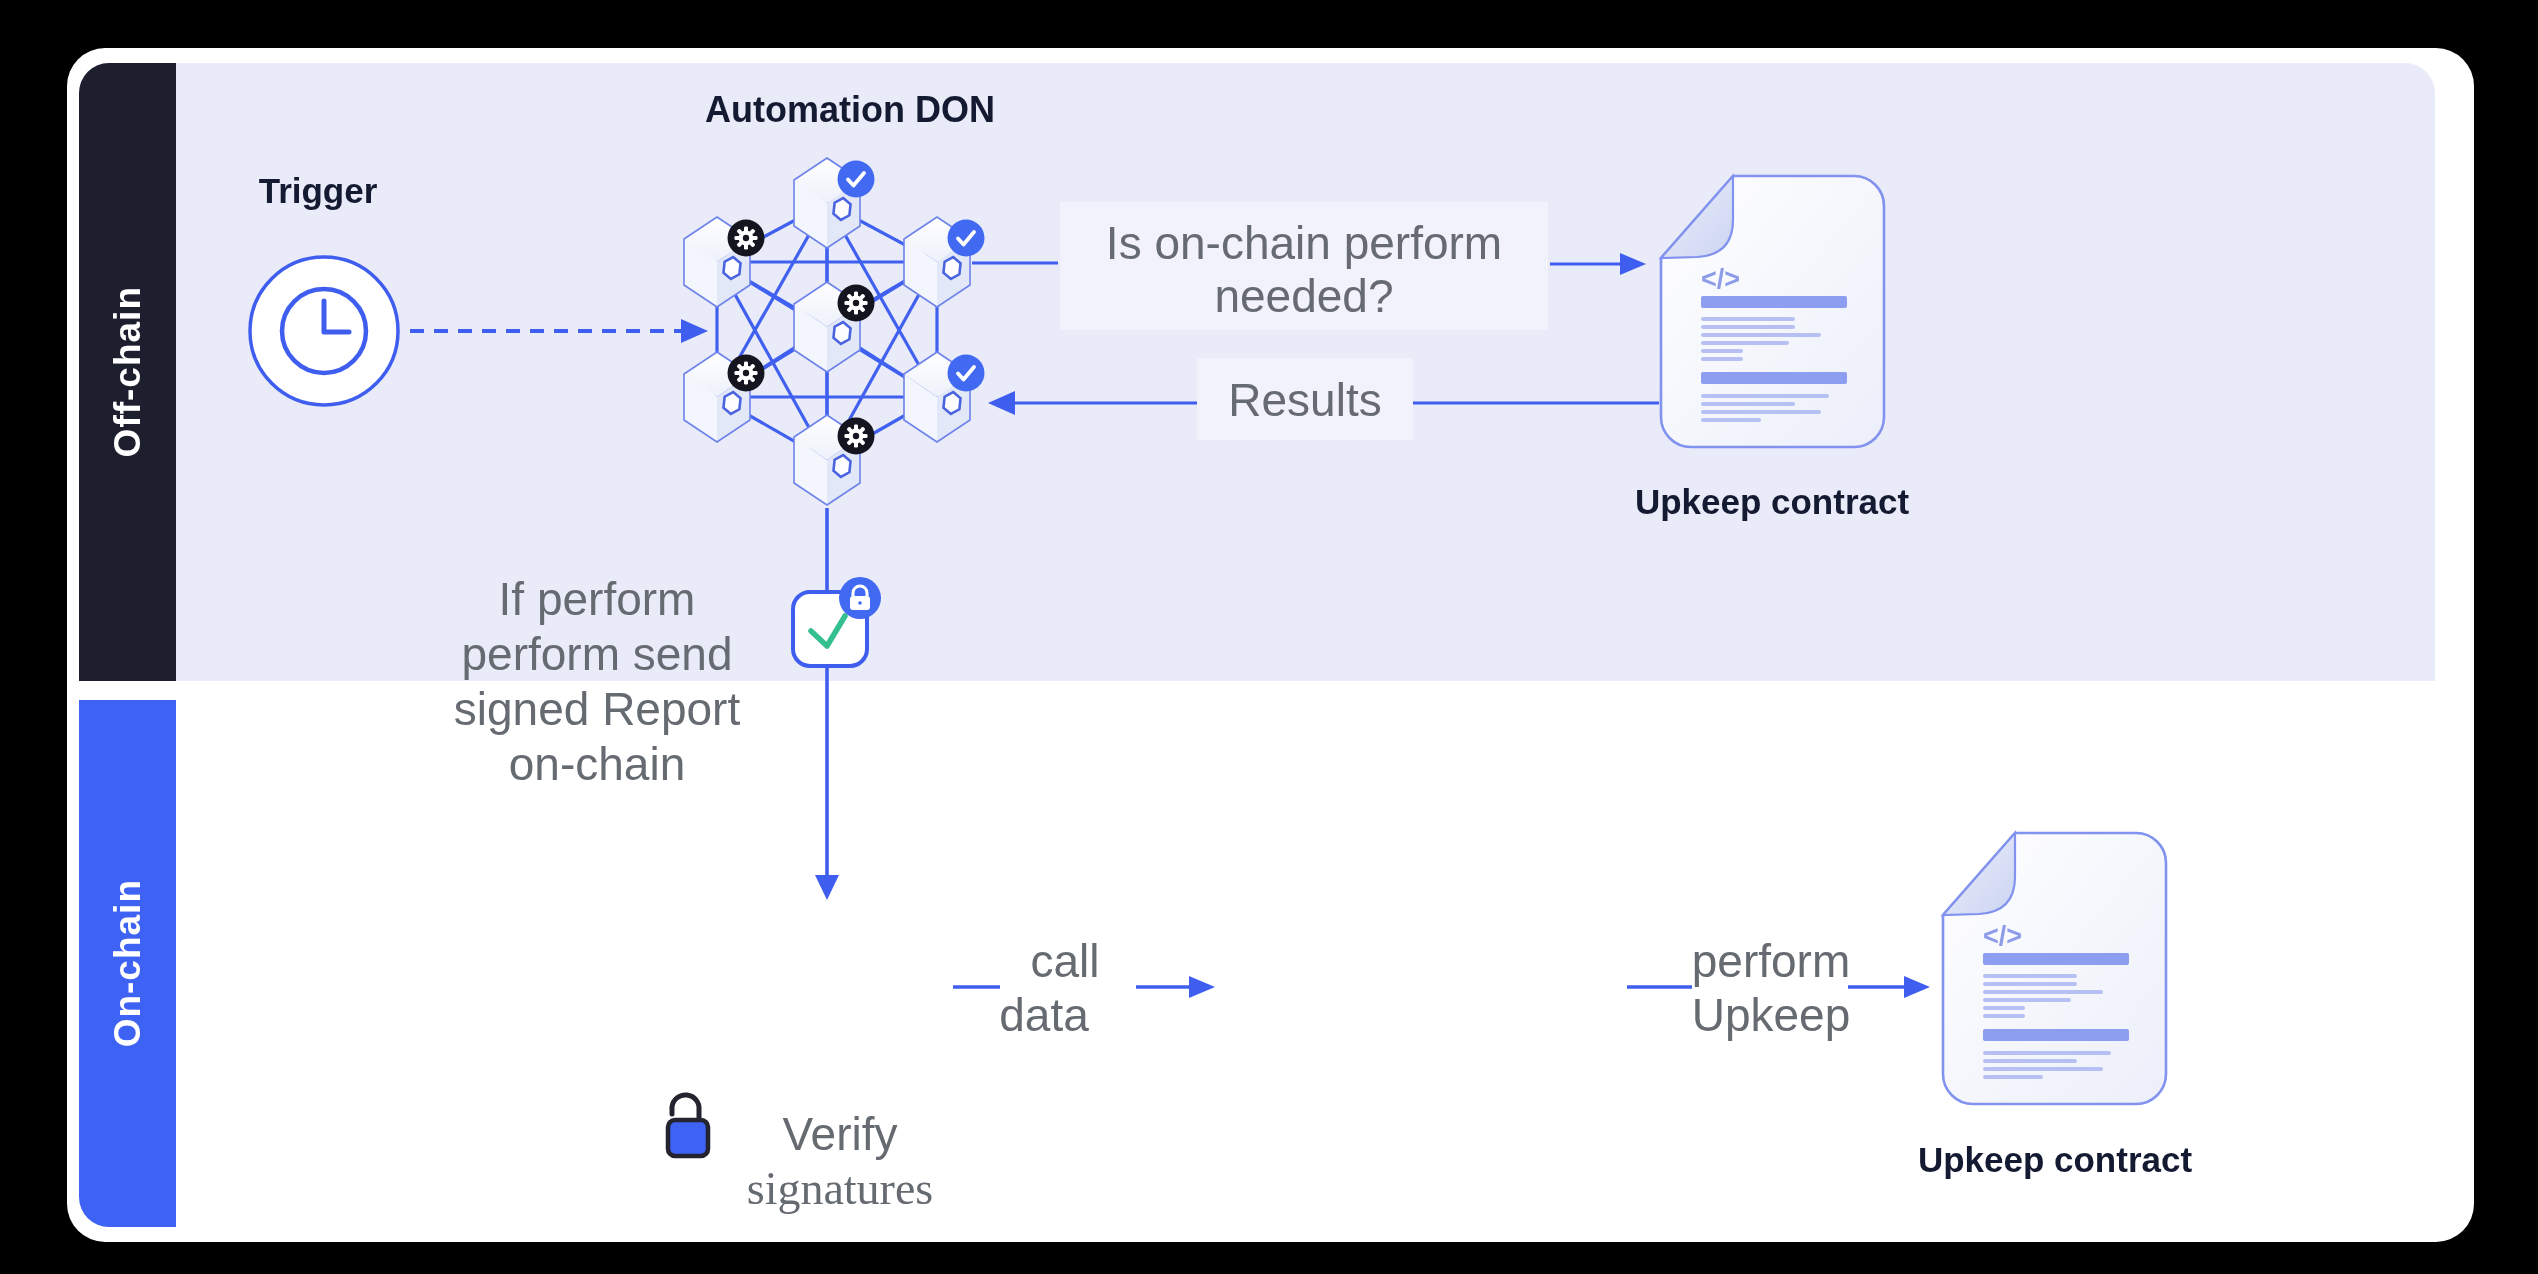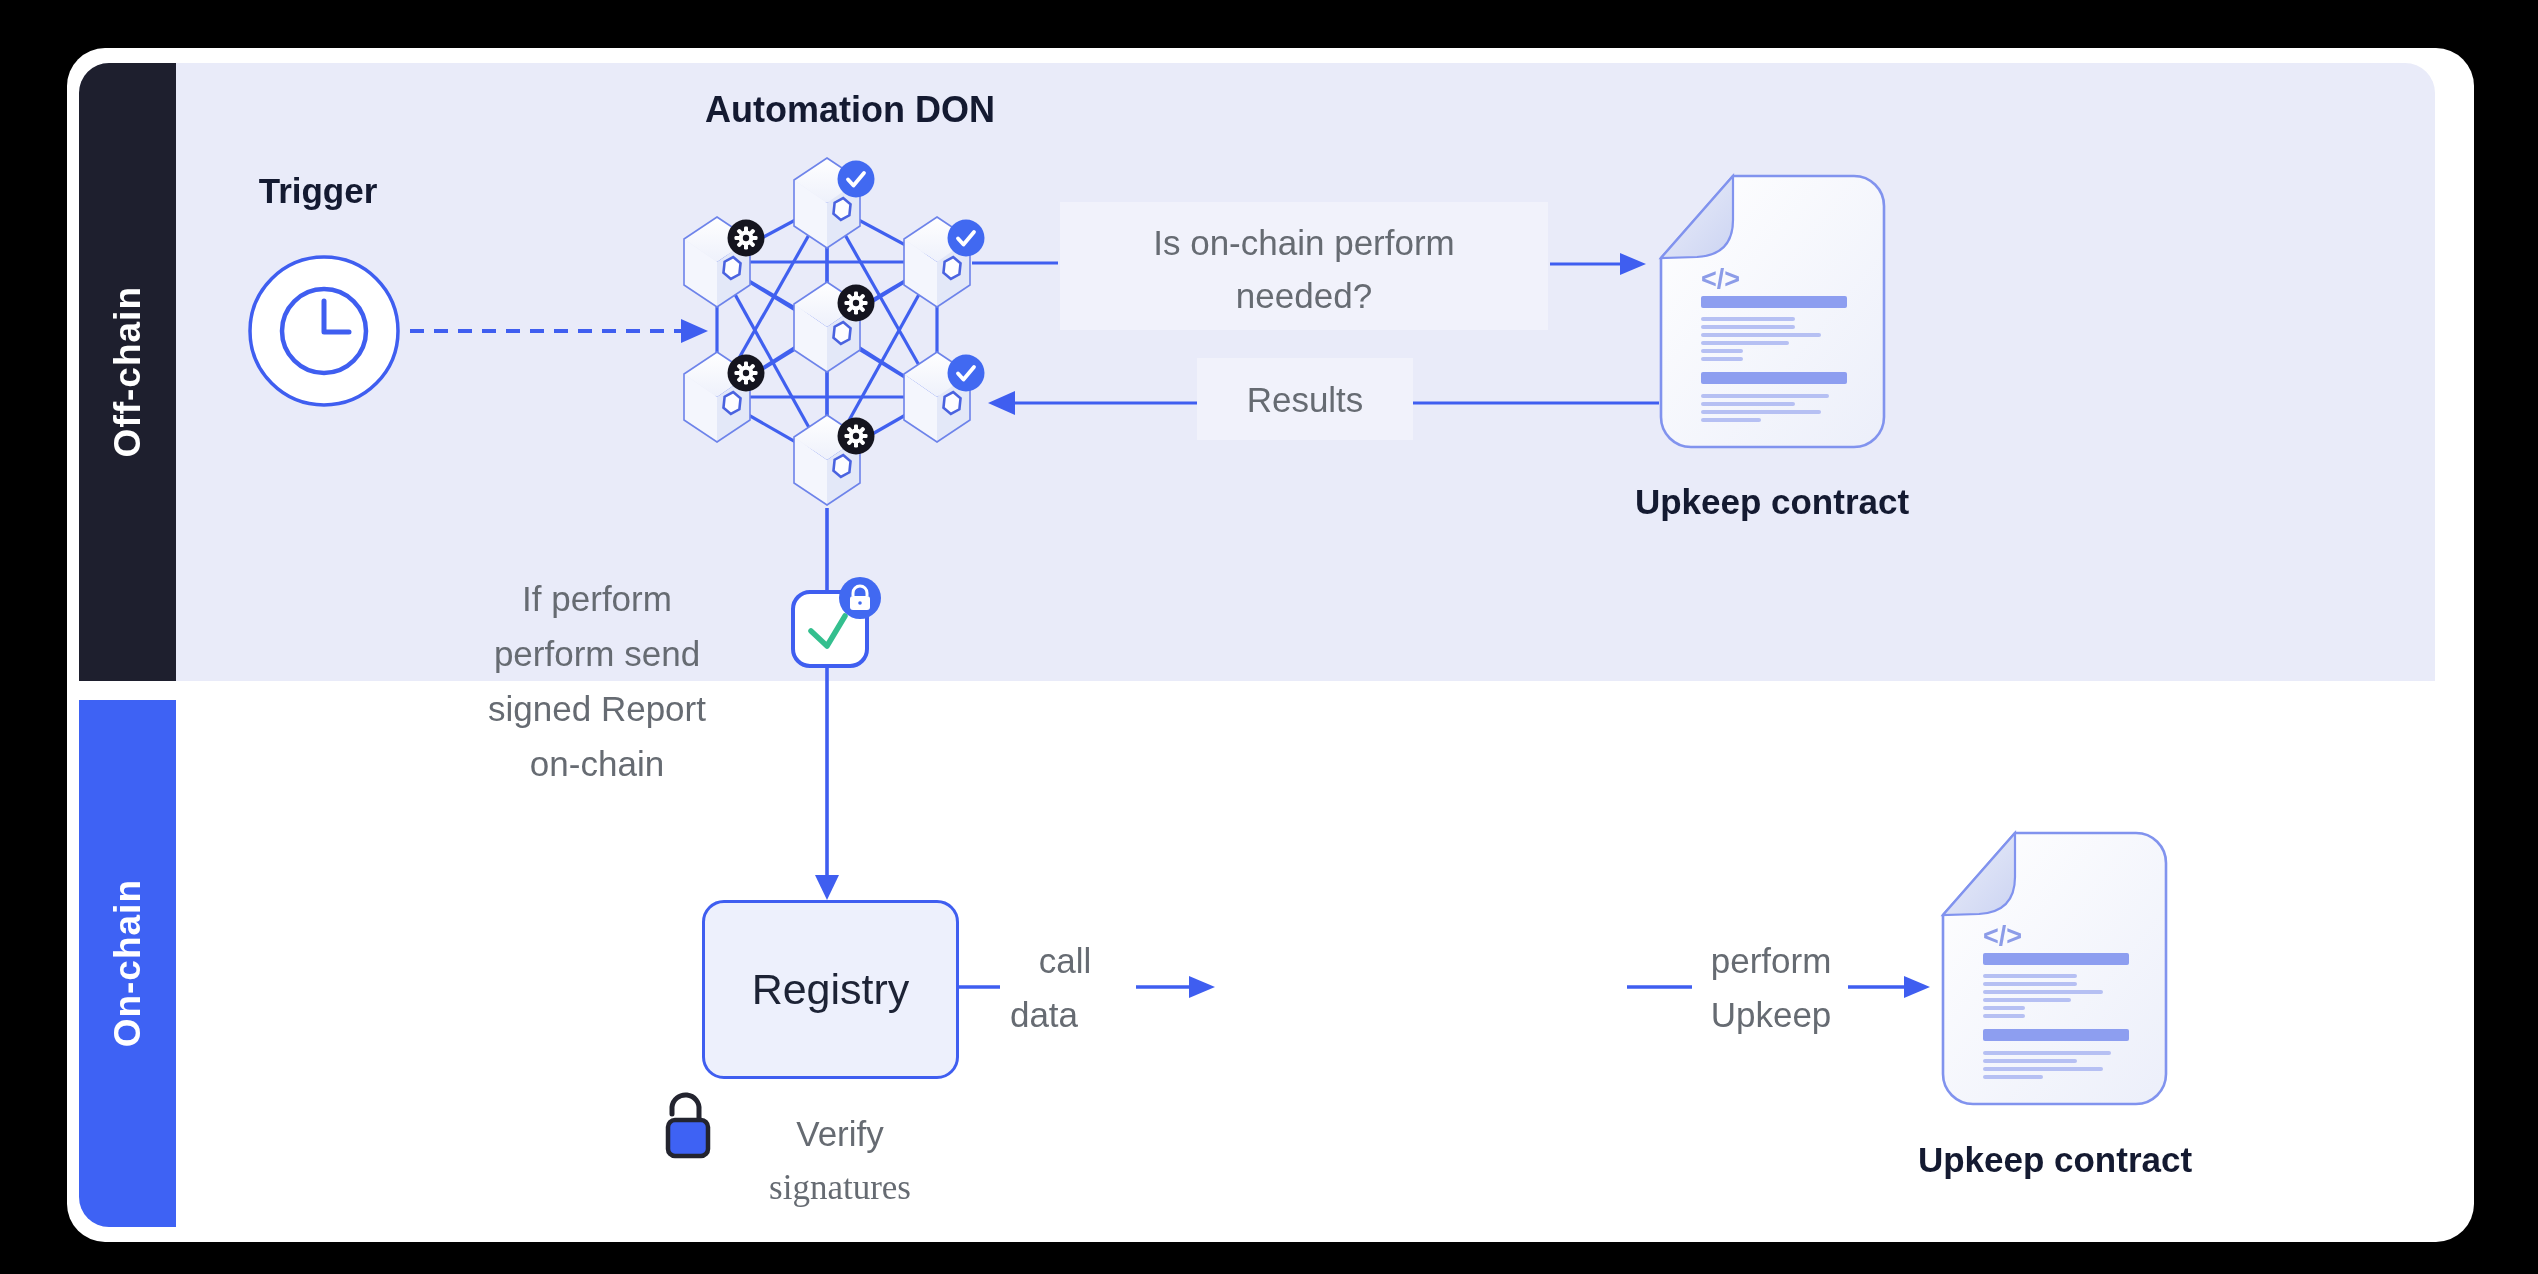--- a/index.html
+++ b/index.html
@@ -27,21 +27,21 @@
   .sidebar{position:absolute;left:79px;width:97px;display:flex;align-items:center;justify-content:center;}
   .sidebar-off{top:63px;height:618px;background:var(--sidebar-dark);border-radius:30px 0 0 0;}
   .sidebar-on{top:700px;height:527px;background:var(--sidebar-blue);border-radius:0 0 0 30px;}
   .sidebar-label{writing-mode:vertical-rl;transform:rotate(180deg);color:#fff;font-weight:700;
                  font-size:37px;letter-spacing:1px;white-space:nowrap;}
   .notebox{position:absolute;background:var(--notebox);}
   .notebox-question{left:1060px;top:202px;width:488px;height:128px;}
   .notebox-results{left:1197px;top:358px;width:216px;height:82px;}
   svg.overlay{position:absolute;left:0;top:0;width:2538px;height:1274px;}
   .label{position:absolute;transform:translate(-50%,-50%);white-space:nowrap;}
-  .label-gray{color:var(--gray);font-size:35px;font-weight:400;}
+  .label-gray{color:var(--gray);font-size:46px;font-weight:400;}
   .label-heading{color:var(--heading);font-size:35px;font-weight:700;}
   .label-don-title{font-size:36px;}
   .flowbox{position:absolute;border:3.5px solid var(--accent);background:var(--box-fill);
            display:flex;align-items:center;justify-content:center;}
   .flowbox-registry{left:702px;top:900px;width:251px;height:173px;border-radius:22px;}
   .flowbox-forwarder{left:1219px;top:900px;width:408px;height:173px;border-radius:26px;}
   .flowbox-label{color:#1d2335;font-size:43px;font-weight:400;}
 </style>
 </head>
 <body>
@@ -336,23 +336,20 @@
 
   <div class="label label-gray" style="left:1305px;top:400px;">Results</div>
 
   <div class="label label-heading" style="left:1772px;top:502px;">Upkeep contract</div>
 
   <div class="label label-gray" style="left:597px;top:599px;">If perform</div>
   <div class="label label-gray" style="left:597px;top:654px;">perform send</div>
   <div class="label label-gray" style="left:597px;top:709px;">signed Report</div>
   <div class="label label-gray" style="left:597px;top:764px;">on-chain</div>
 
-  <div class="flowbox flowbox-registry">
-    <span class="flowbox-label">Registry</span>
-  </div>
 
   <div class="label label-gray" style="left:1065px;top:961px;">call</div>
   <div class="label label-gray" style="left:1044px;top:1015px;">data</div>
 
   <div class="label label-gray" style="left:1771px;top:961px;">perform</div>
   <div class="label label-gray" style="left:1771px;top:1015px;">Upkeep</div>
 
   <div class="label label-gray" style="left:840px;top:1134px;">Verify</div>
   <div class="label label-gray" style="left:840px;top:1188px;font-family:Liberation Serif, serif;">signatures</div>
 

